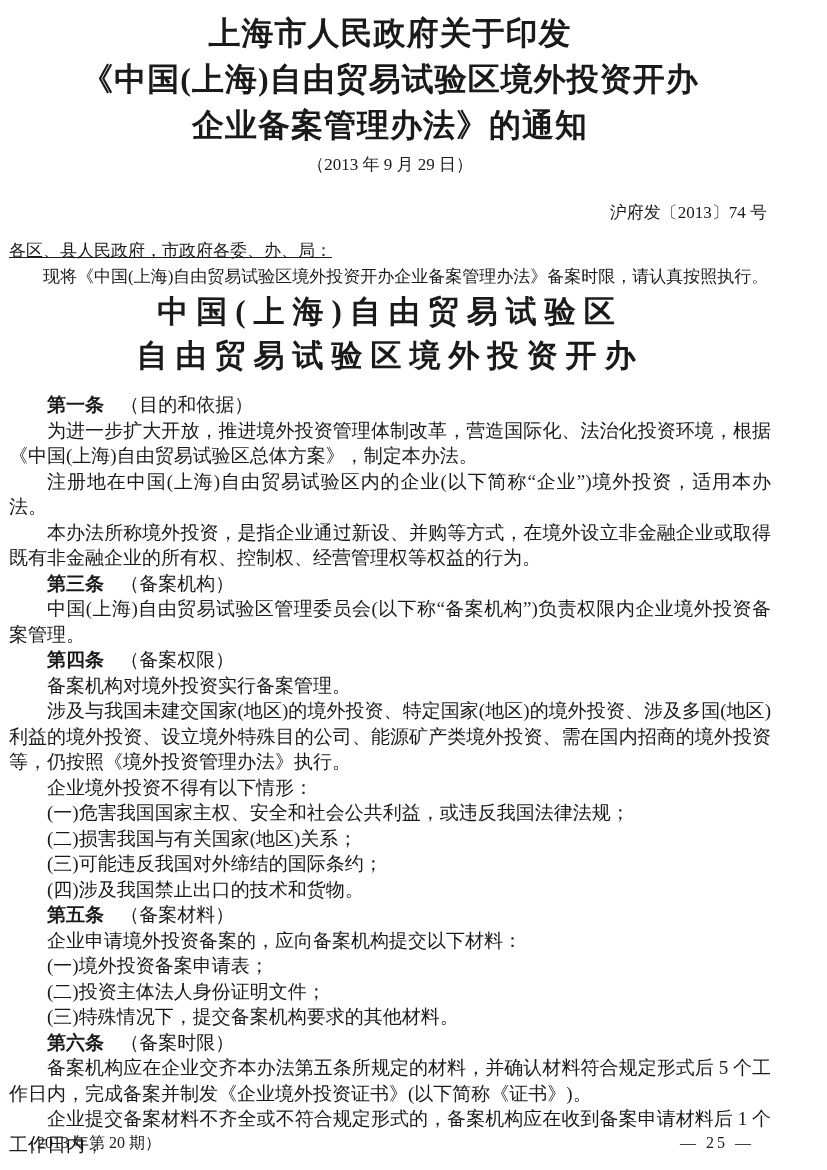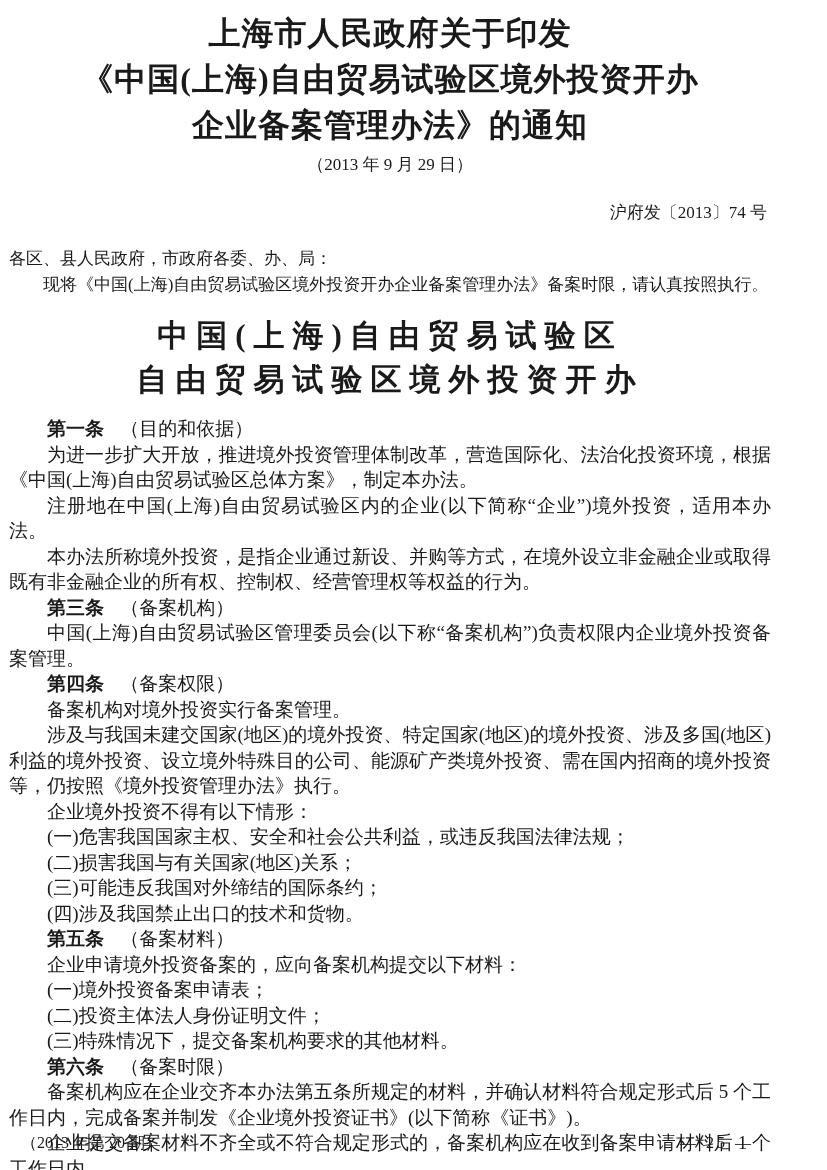--- a/index.html
+++ b/index.html
@@ -31,36 +31,36 @@
   .doc-number {
     text-align: right;
     font-size: 17px;
     line-height: 26px;
     margin-top: 22px;
     padding-right: 4px;
   }
   .salutation {
     font-size: 17px;
     line-height: 26px;
-    margin-top: 20px;
+    margin-top: 12px;
+    text-decoration: underline;
   }
   .intro {
     font-size: 17px;
     line-height: 26px;
     text-indent: 2em;
     text-align: justify;
     margin: 0;
   }
   .reg-title {
     text-align: center;
     font-weight: 700;
     font-size: 31px;
     line-height: 44px;
     letter-spacing: 8px;
-    margin-top: 16px;
   }
   .articles {
     margin-top: 14px;
     font-size: 19px;
     line-height: 25.5px;
     text-align: justify;
   }
   .articles p {
     margin: 0;
     text-indent: 2em;

